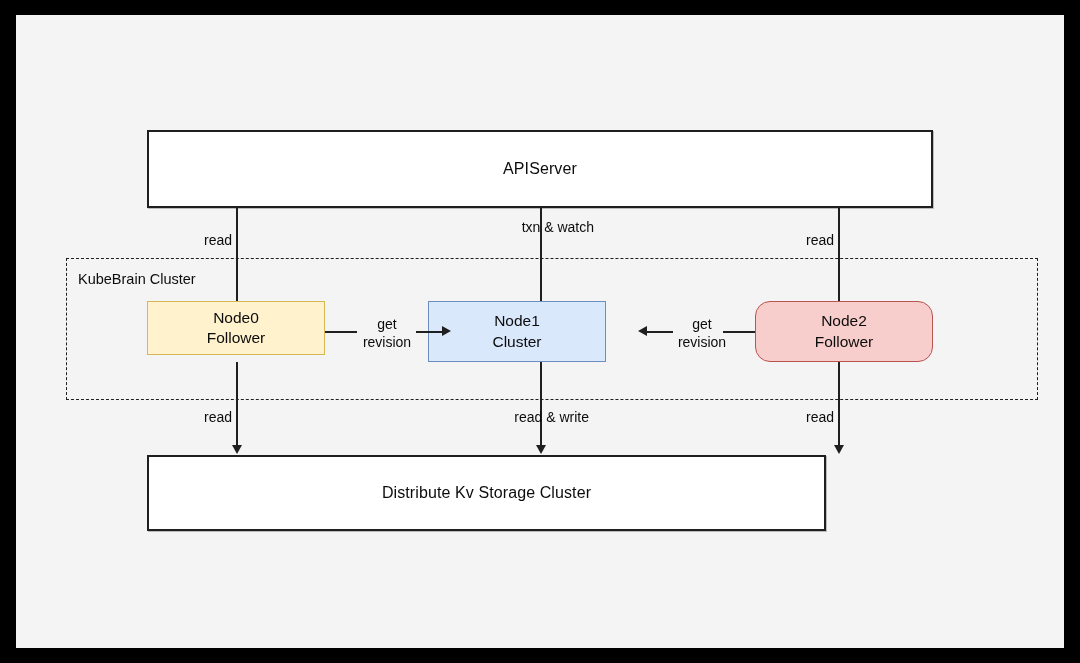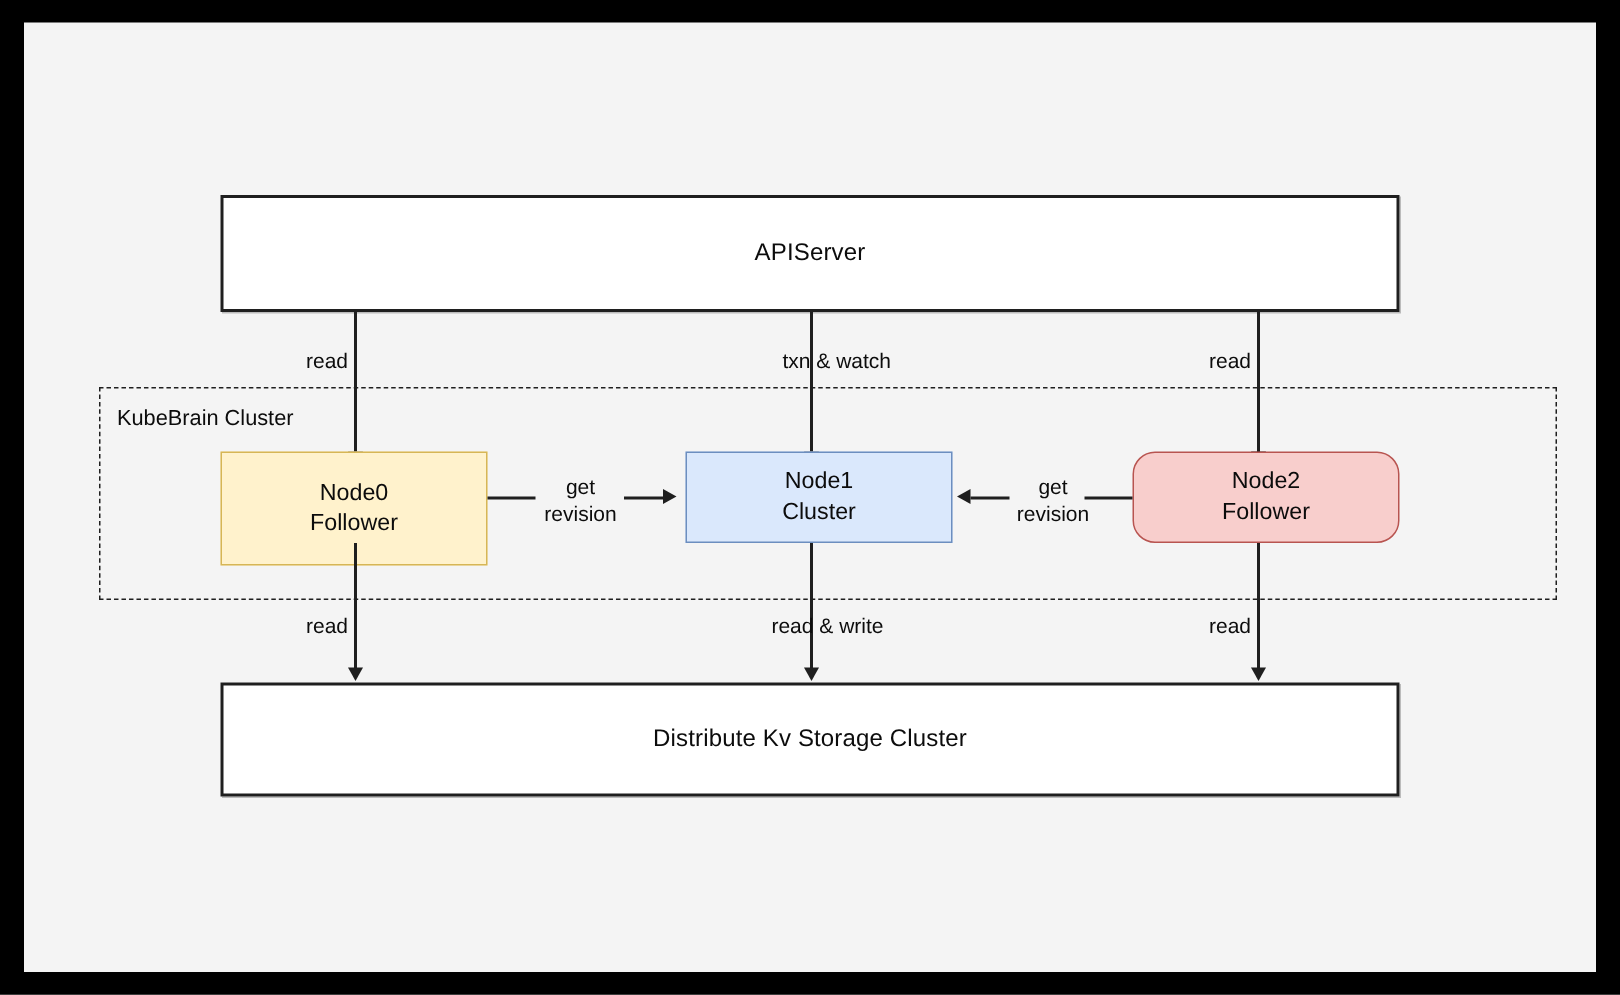--- a/index.html
+++ b/index.html
@@ -120,35 +120,35 @@
   <div class="abs plainbox" style="left:131px; top:115px; width:786px; height:78px;">
     <span class="boxlabel">APIServer</span>
   </div>
 
   <div class="abs vline" style="left:220.2px; top:193px; height:95px;"></div>
   <div class="abs arrow-down" style="left:215.5px; top:286px;"></div>
   <div class="edgelabel right-of-anchor" style="left:216px; top:217px;">read</div>
 
   <div class="abs vline" style="left:524.2px; top:193px; height:95px;"></div>
   <div class="abs arrow-down" style="left:519.5px; top:286px;"></div>
-  <div class="edgelabel right-of-anchor" style="left:578px; top:217px;">txn &amp; watch</div>
+  <div class="edgelabel right-of-anchor" style="left:578px; top:204px;">txn &amp; watch</div>
 
   <div class="abs vline" style="left:822.2px; top:193px; height:95px;"></div>
   <div class="abs arrow-down" style="left:817.5px; top:286px;"></div>
   <div class="edgelabel right-of-anchor" style="left:818px; top:217px;">read</div>
 
   <div class="abs cluster" style="left:50px; top:243px; width:972px; height:142px;"></div>
   <div class="cluster-title" style="left:62px; top:256px;">KubeBrain Cluster</div>
 
-  <div class="abs nodebox node-yellow" style="left:131px; top:286px; width:178px; height:76px;">
+  <div class="abs nodebox node-yellow" style="left:131px; top:286px; width:178px; height:54px;">
     <span class="nline">Node0</span>
     <span class="nline">Follower</span>
   </div>
 
-  <div class="abs nodebox node-blue" style="left:441px; top:286px; width:178px; height:61px;">
+  <div class="abs nodebox node-blue" style="left:412px; top:286px; width:178px; height:61px;">
     <span class="nline">Node1</span>
     <span class="nline">Cluster</span>
   </div>
 
   <div class="abs nodebox node-red" style="left:739px; top:286px; width:178px; height:61px;border-radius:15px;">
     <span class="nline">Node2</span>
     <span class="nline">Follower</span>
   </div>
 
   <div class="abs hline" style="left:309px; top:316px; width:32px;"></div>
@@ -172,17 +172,17 @@
   <div class="edgelabel right-of-anchor" style="left:216px; top:394px;">read</div>
 
   <div class="abs vline" style="left:524.2px; top:347px; height:84px;"></div>
   <div class="abs arrow-down" style="left:519.5px; top:430px;"></div>
   <div class="edgelabel right-of-anchor" style="left:573px; top:394px;">read &amp; write</div>
 
   <div class="abs vline" style="left:822.2px; top:347px; height:84px;"></div>
   <div class="abs arrow-down" style="left:817.5px; top:430px;"></div>
   <div class="edgelabel right-of-anchor" style="left:818px; top:394px;">read</div>
 
-  <div class="abs plainbox" style="left:131px; top:440px; width:786px; height:76px;">
+  <div class="abs plainbox" style="left:131px; top:440px; width:679px; height:76px;">
     <span class="boxlabel">Distribute Kv Storage Cluster</span>
   </div>
 
 </div>
 
 </body></html>

